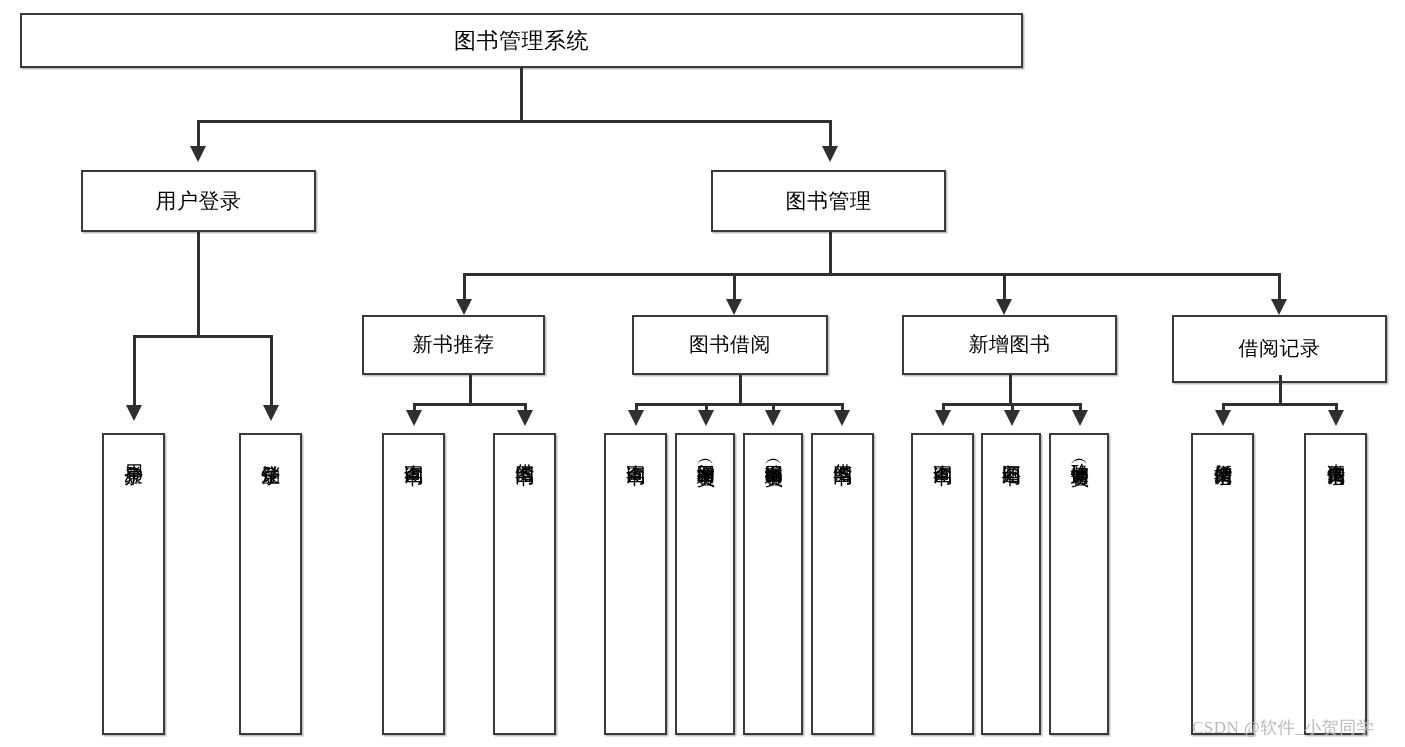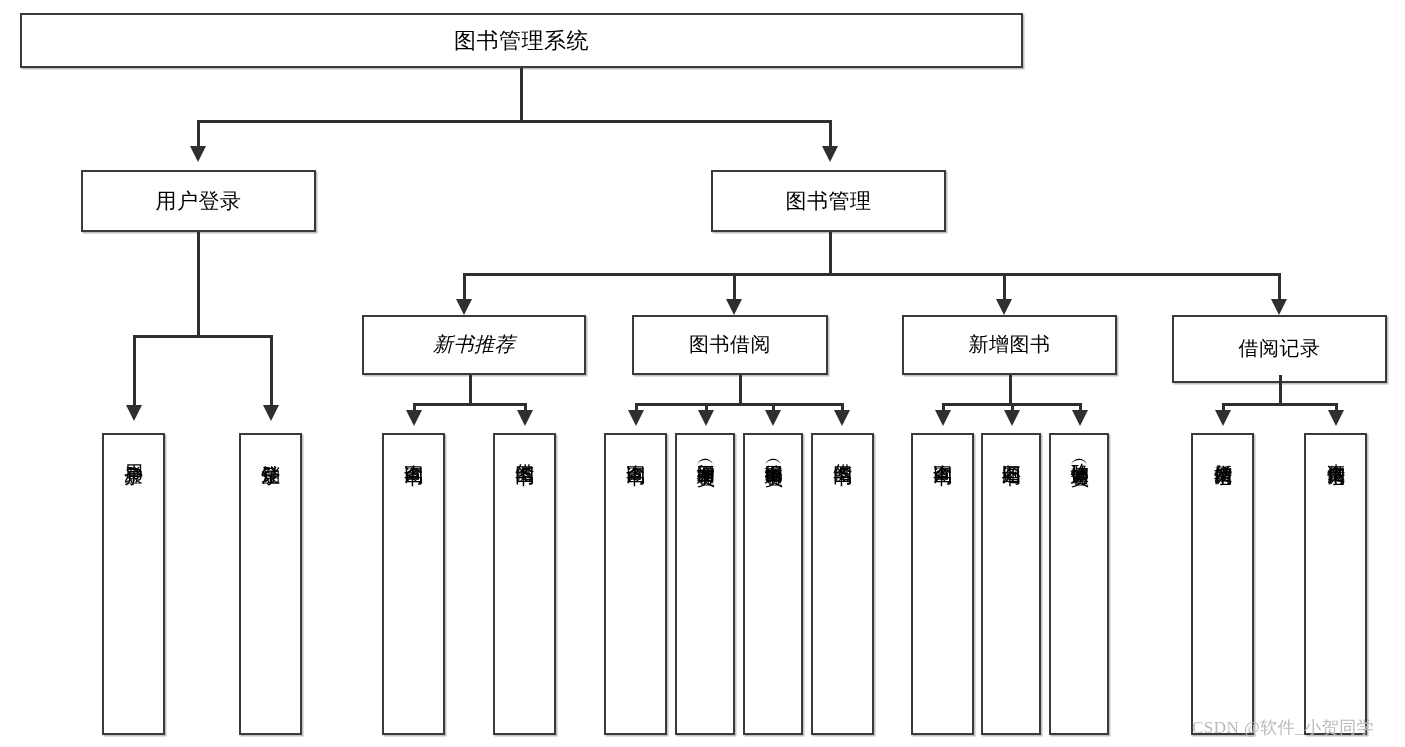--- a/index.html
+++ b/index.html
@@ -118,21 +118,21 @@
   <div class="hline" style="left:463px; top:273px; width:818px;"></div>
   <div class="vline" style="left:463px; top:273px; height:28px;"></div>
   <div class="vline" style="left:733px; top:273px; height:28px;"></div>
   <div class="vline" style="left:1003px; top:273px; height:28px;"></div>
   <div class="vline" style="left:1278px; top:273px; height:28px;"></div>
   <div class="arrow" style="left:456px; top:299px;"></div>
   <div class="arrow" style="left:726px; top:299px;"></div>
   <div class="arrow" style="left:996px; top:299px;"></div>
   <div class="arrow" style="left:1271px; top:299px;"></div>
 
-  <div class="node lvl3" style="left:362px; top:315px; width:224px; height:60px;font-style:italic;">
+  <div class="node lvl3" style="left:362px; top:315px; width:183px; height:60px;">
     <span class="label">新书推荐</span>
   </div>
   <div class="node lvl3" style="left:632px; top:315px; width:196px; height:60px;">
     <span class="label">图书借阅</span>
   </div>
   <div class="node lvl3" style="left:902px; top:315px; width:215px; height:60px;">
     <span class="label">新增图书</span>
   </div>
   <div class="node lvl3" style="left:1172px; top:315px; width:215px; height:68px;">
     <span class="label">借阅记录</span>

